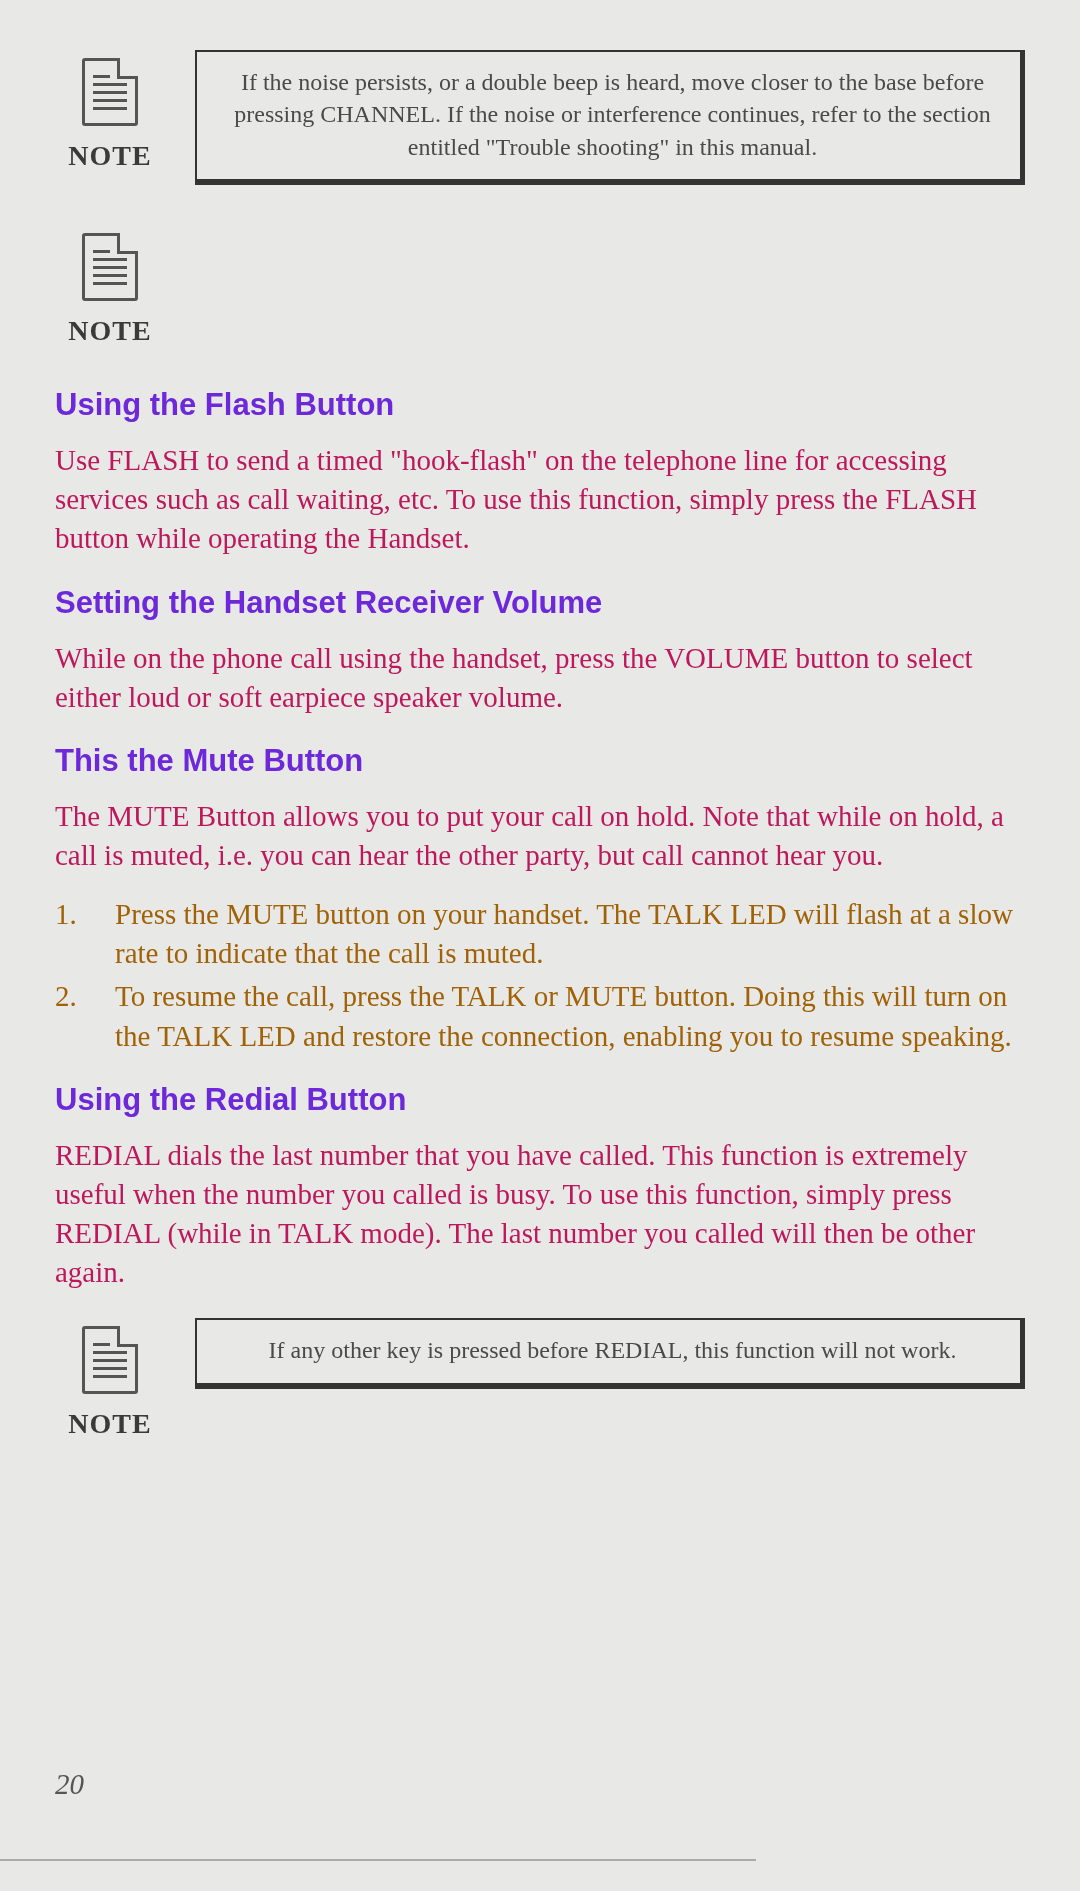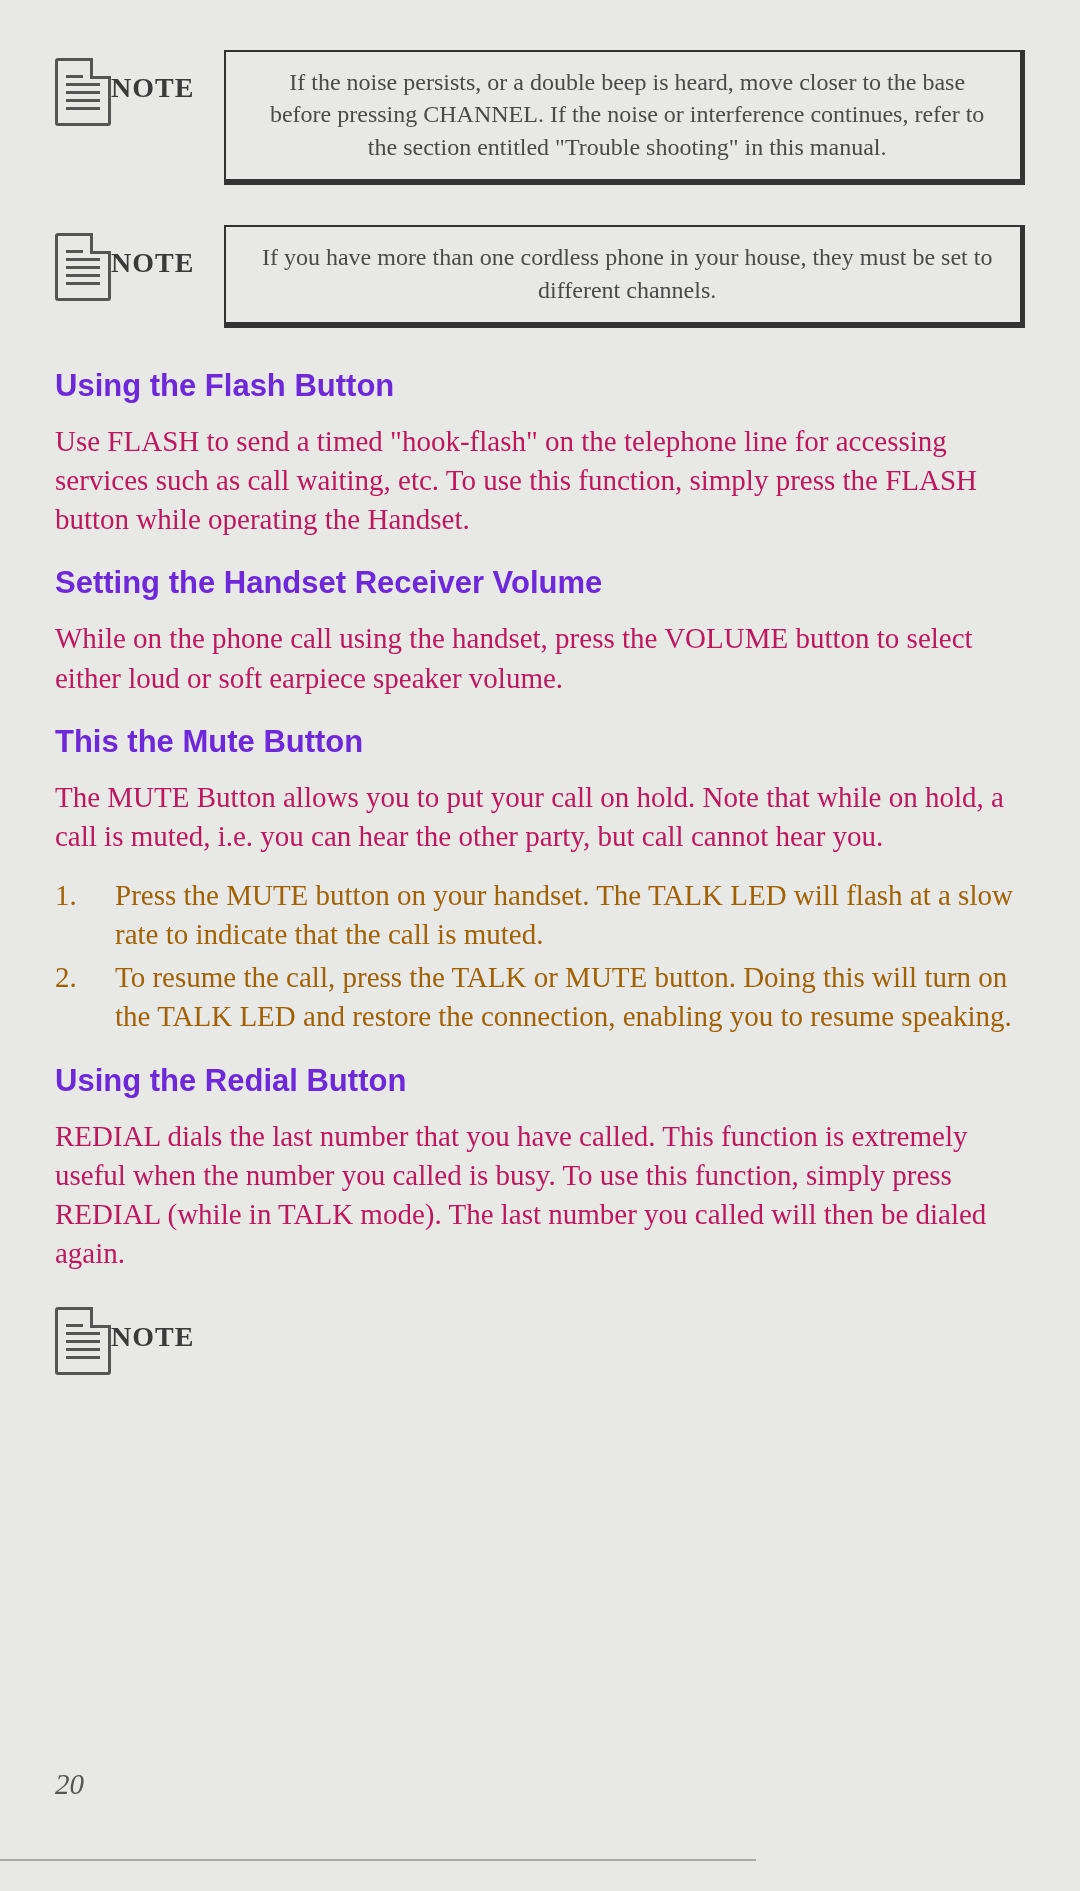--- a/index.html
+++ b/index.html
@@ -14,22 +14,22 @@
     }
     .note-block {
       display: flex;
       align-items: flex-start;
       gap: 30px;
       margin-bottom: 40px;
     }
     .note-icon-col {
       flex: 0 0 110px;
       display: flex;
-      flex-direction: row;
-      align-items: flex-start;
+      flex-direction: column;
+      align-items: center;
       padding-top: 8px;
     }
     .note-icon {
       width: 56px;
       height: 68px;
       border: 3px solid #555;
       border-radius: 3px;
       position: relative;
       display: flex;
       flex-direction: column;
@@ -147,46 +147,46 @@
   <div class="note-icon-col">
     <div class="note-icon">
       <div class="line short"></div>
       <div class="line"></div>
       <div class="line"></div>
       <div class="line"></div>
       <div class="line"></div>
     </div>
     <div class="note-label">NOTE</div>
   </div>
-  <div class="note-box">If you have more than one cordless phone in your house, they must be set to different channels.</div>
 </div>
 
 <h2>Using the Flash Button</h2>
 <p class="body-text">Use FLASH to send a timed "hook-flash" on the telephone line for accessing services such as call waiting, etc. To use this function, simply press the FLASH button while operating the Handset.</p>
 
 <h2 class="section-gap">Setting the Handset Receiver Volume</h2>
 <p class="body-text">While on the phone call using the handset, press the VOLUME button to select either loud or soft earpiece speaker volume.</p>
 
 <h2 class="section-gap">This the Mute Button</h2>
 <p class="body-text">The MUTE Button allows you to put your call on hold. Note that while on hold, a call is muted, i.e. you can hear the other party, but call cannot hear you.</p>
 <ol>
   <li>Press the MUTE button on your handset. The TALK LED will flash at a slow rate to indicate that the call is muted.</li>
   <li>To resume the call, press the TALK or MUTE button. Doing this will turn on the TALK LED and restore the connection, enabling you to resume speaking.</li>
 </ol>
 
 <h2 class="section-gap">Using the Redial Button</h2>
-<p class="body-text">REDIAL dials the last number that you have called. This function is extremely useful when the number you called is busy. To use this function, simply press REDIAL (while in TALK mode). The last number you called will then be dialed again.</p>
+<p class="body-text">REDIAL dials the last number that you have called. This function is extremely useful when the number you called is busy. To use this function, simply press REDIAL (while in TALK mode). The last number you called will then be other again.</p>
 
 <div class="note-block section-gap">
   <div class="note-icon-col">
     <div class="note-icon">
       <div class="line short"></div>
       <div class="line"></div>
       <div class="line"></div>
       <div class="line"></div>
       <div class="line"></div>
     </div>
     <div class="note-label">NOTE</div>
   </div>
+  <div class="note-box">If any other key is pressed before REDIAL, this function will not work.</div>
 </div>
 
 <div class="page-number">20</div>
 <div class="bottom-line"></div>
 
 </body></html>

